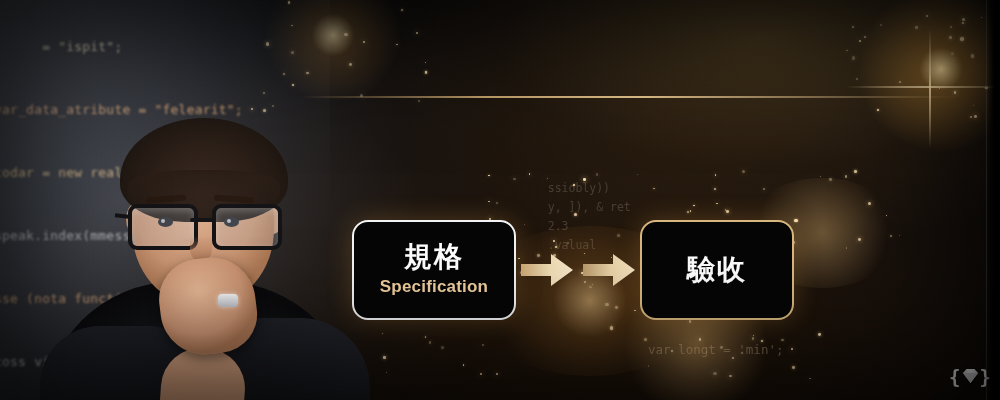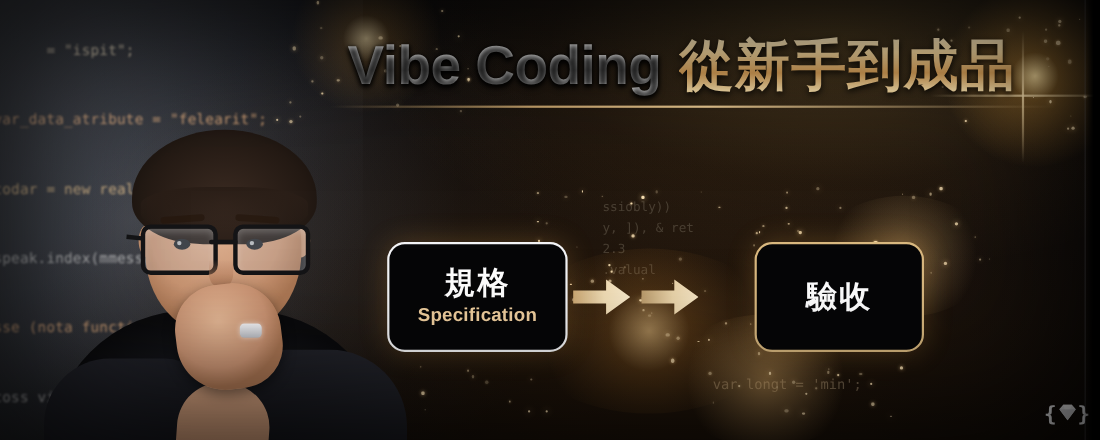--- a/index.html
+++ b/index.html
@@ -128,21 +128,21 @@
     text-shadow:0 2px 4px rgba(0,0,0,.85);}
 
   
   .pipeline{position:absolute;left:352px;top:222px;width:600px;height:96px;
     display:flex;align-items:center;}
   .pbox{position:relative;height:96px;border-radius:16px;background:#060607;
     display:flex;flex-direction:column;align-items:center;justify-content:center;
     box-shadow:0 0 26px rgba(255,180,80,.22);}
   .pbox.b1{width:160px;border:2px solid #f3f4f6;}
   .pbox.b2{width:152px;border:2px solid #e7cfa5;}
-  .pbox.b3{width:150px;border:2px solid #d9b87f;margin-left:46px;}
+  .pbox.b3{width:150px;border:2px solid #d9b87f;}
   .pbox .zh{font-size:28px;font-weight:bold;line-height:1.1;letter-spacing:2px;}
   .pbox .en{font-size:17px;font-weight:bold;line-height:1.3;margin-top:3px;letter-spacing:.2px;}
   .b1 .zh{color:#ffffff;} .b1 .en{color:#f0cf9f;}
   .b2 .zh{color:#f4d6a4;}
   .b3 .zh{color:#ffffff;} .b3 .en{color:#f0cf9f;}
   .arrow{width:62px;height:96px;display:flex;align-items:center;justify-content:center;}
   .arrow svg{display:block;}
 
   
   .badge{position:absolute;left:352px;top:350px;width:136px;height:30px;border-radius:16px;
@@ -385,24 +385,20 @@
       <div class="dot" style="width: 2.23916px; height: 2.23916px; left: 429.245px; top: 341.464px; opacity: 0.36; box-shadow: rgba(255, 215, 150, 0.9) 0px 0px 3.8px;"></div>
       <div class="dot" style="width: 2.0211px; height: 2.0211px; left: 495.576px; top: 372.914px; opacity: 0.9; box-shadow: rgba(255, 215, 150, 0.9) 0px 0px 5.5px;"></div>
       <div class="dot" style="width: 3.28976px; height: 3.28976px; left: 440.583px; top: 346.187px; opacity: 0.29; box-shadow: rgba(255, 215, 150, 0.9) 0px 0px 2.2px;"></div>
       <div class="dot" style="width: 1.41114px; height: 1.41114px; left: 385.782px; top: 371.762px; opacity: 0.57; box-shadow: rgba(255, 215, 150, 0.9) 0px 0px 5.9px;"></div>
       <div class="dot" style="width: 1.67208px; height: 1.67208px; left: 424.711px; top: 336.286px; opacity: 0.71; box-shadow: rgba(255, 215, 150, 0.9) 0px 0px 2.9px;"></div>
       <div class="dot" style="width: 1.09908px; height: 1.09908px; left: 381.773px; top: 333.23px; opacity: 0.53; box-shadow: rgba(255, 215, 150, 0.9) 0px 0px 2.4px;"></div>
       <div class="dot" style="width: 2.22412px; height: 2.22412px; left: 482.117px; top: 344.251px; opacity: 0.41; box-shadow: rgba(255, 215, 150, 0.9) 0px 0px 5.1px;"></div>
       <div class="dot" style="width: 1.60558px; height: 1.60558px; left: 462.501px; top: 364.124px; opacity: 0.92; box-shadow: rgba(255, 215, 150, 0.9) 0px 0px 2.5px;"></div>
     </div>
 
-  <div class="title-wrap">
-    <div class="title-en">Vibe Coding</div>
-    <div class="title-zh">從新手到成品</div>
-  </div>
   <div class="title-rule"></div>
 
 
   <div class="pipeline">
     <div class="pbox b1">
       <div class="zh">規格</div>
       <div class="en">Specification</div>
     </div>
 
     <div class="arrow">

